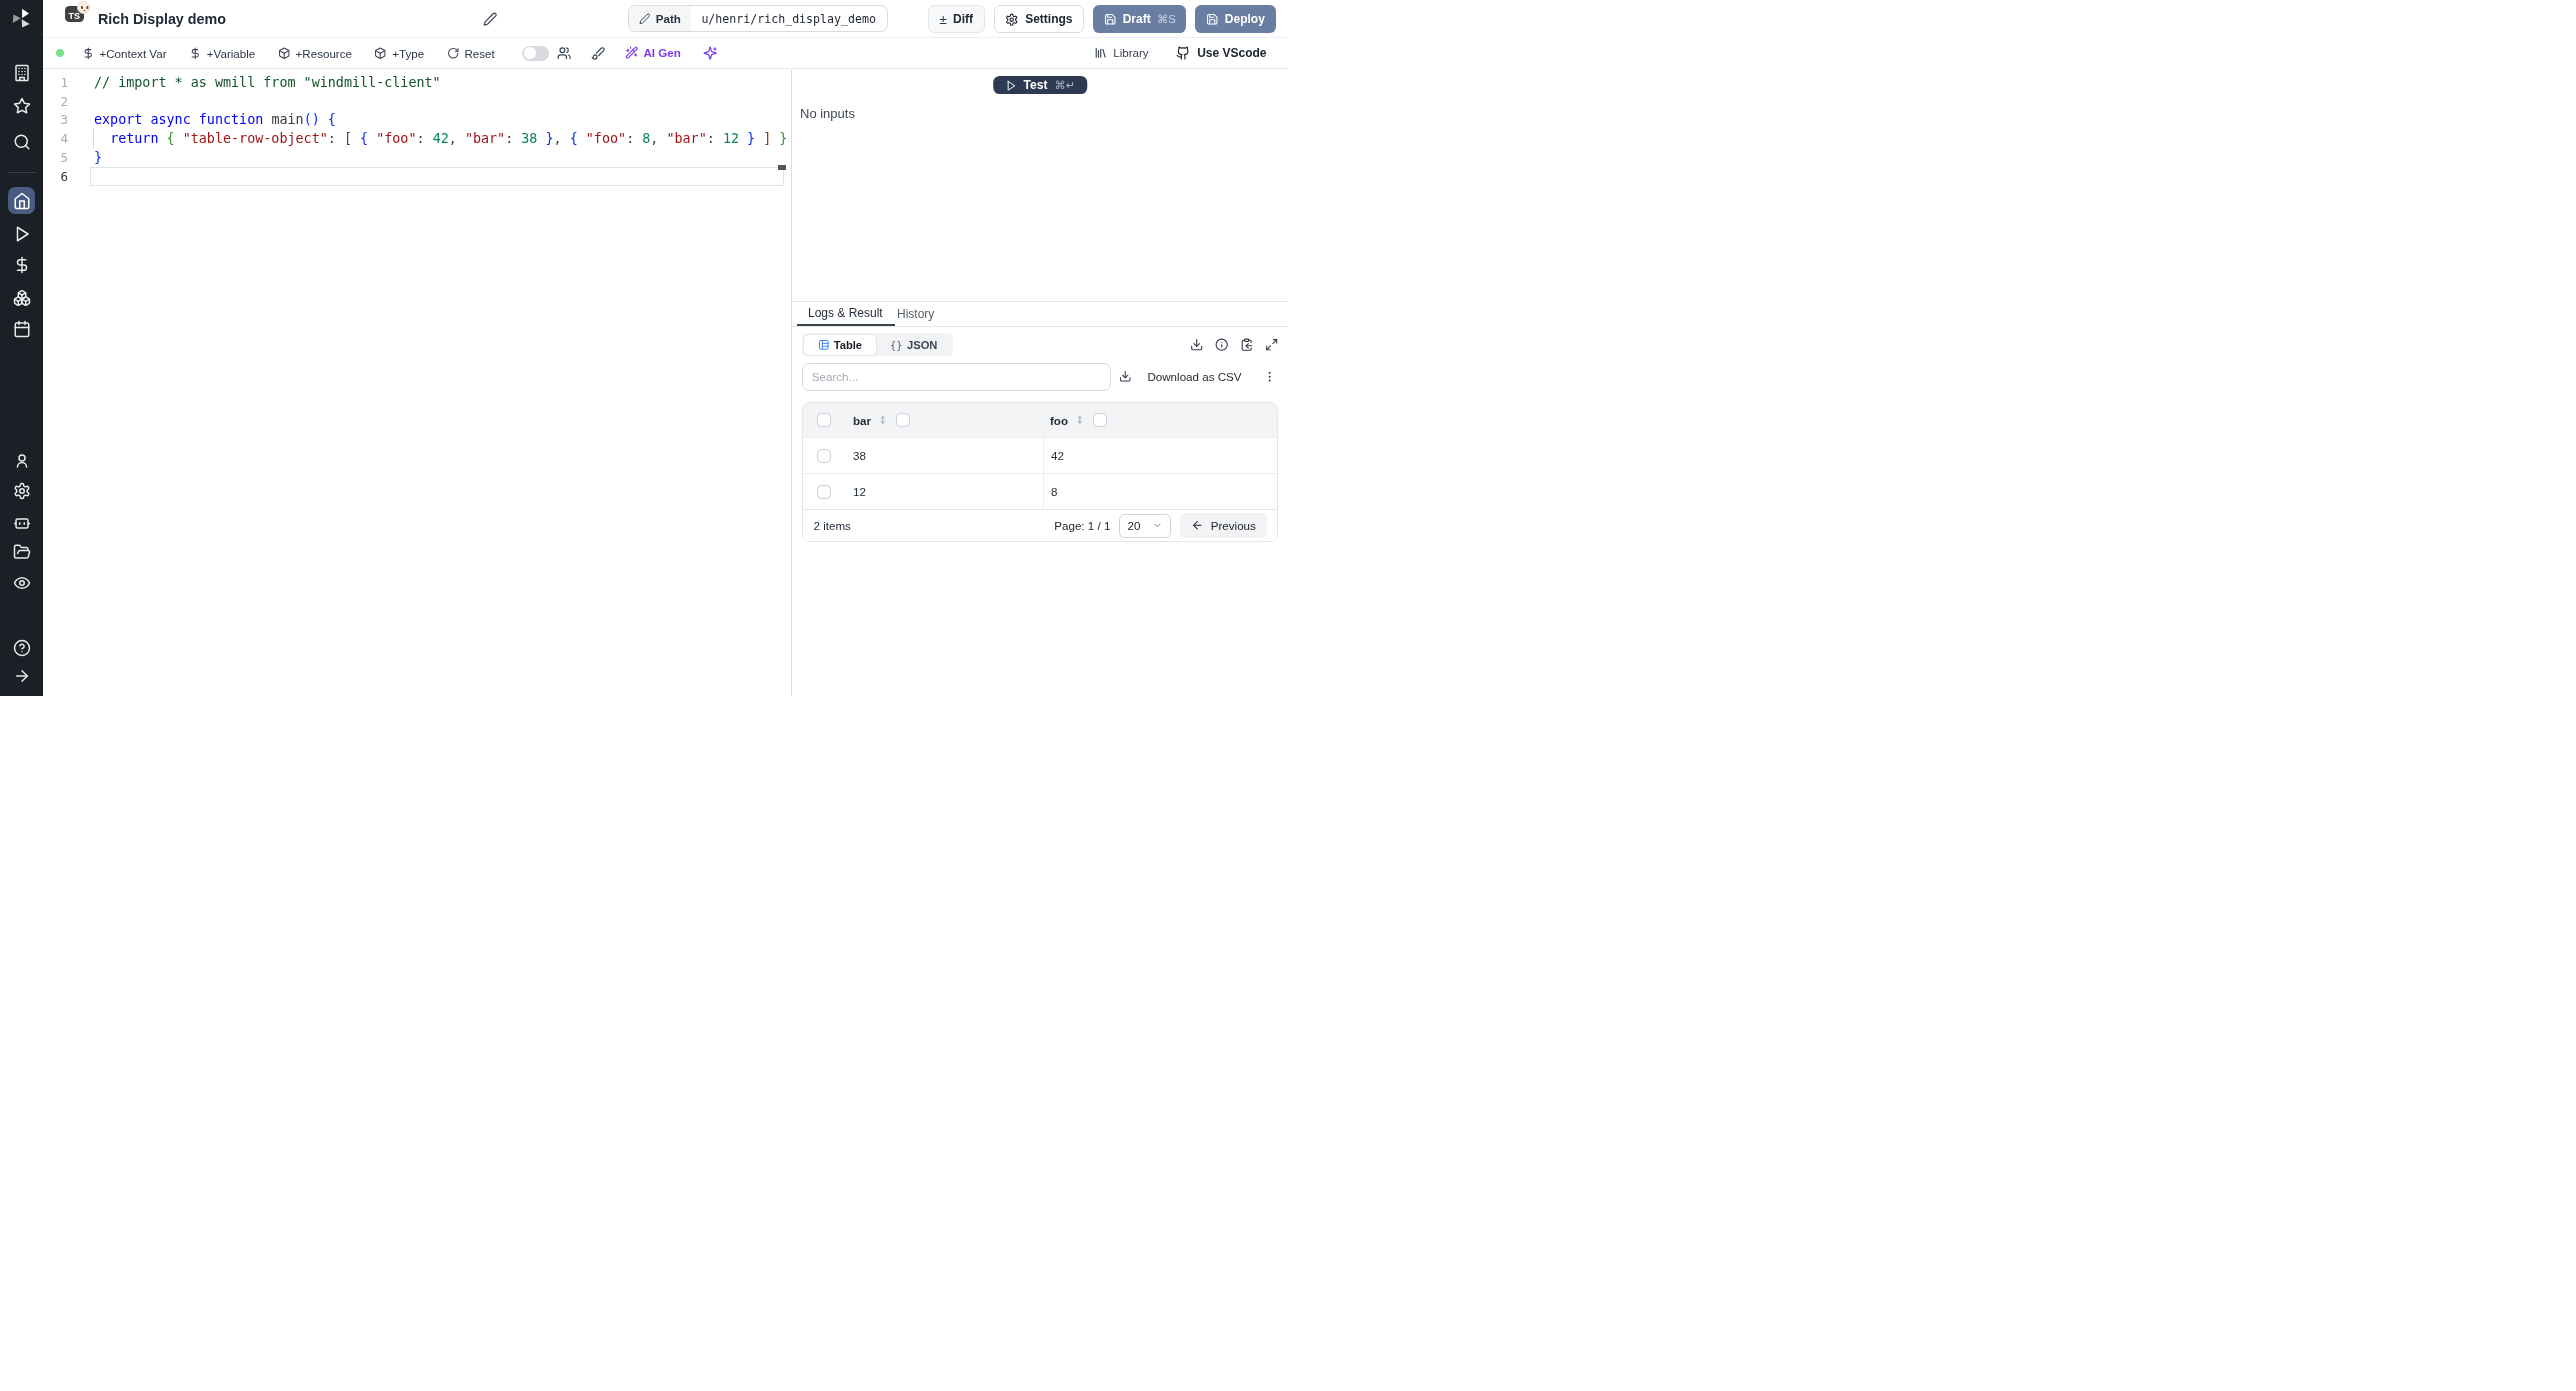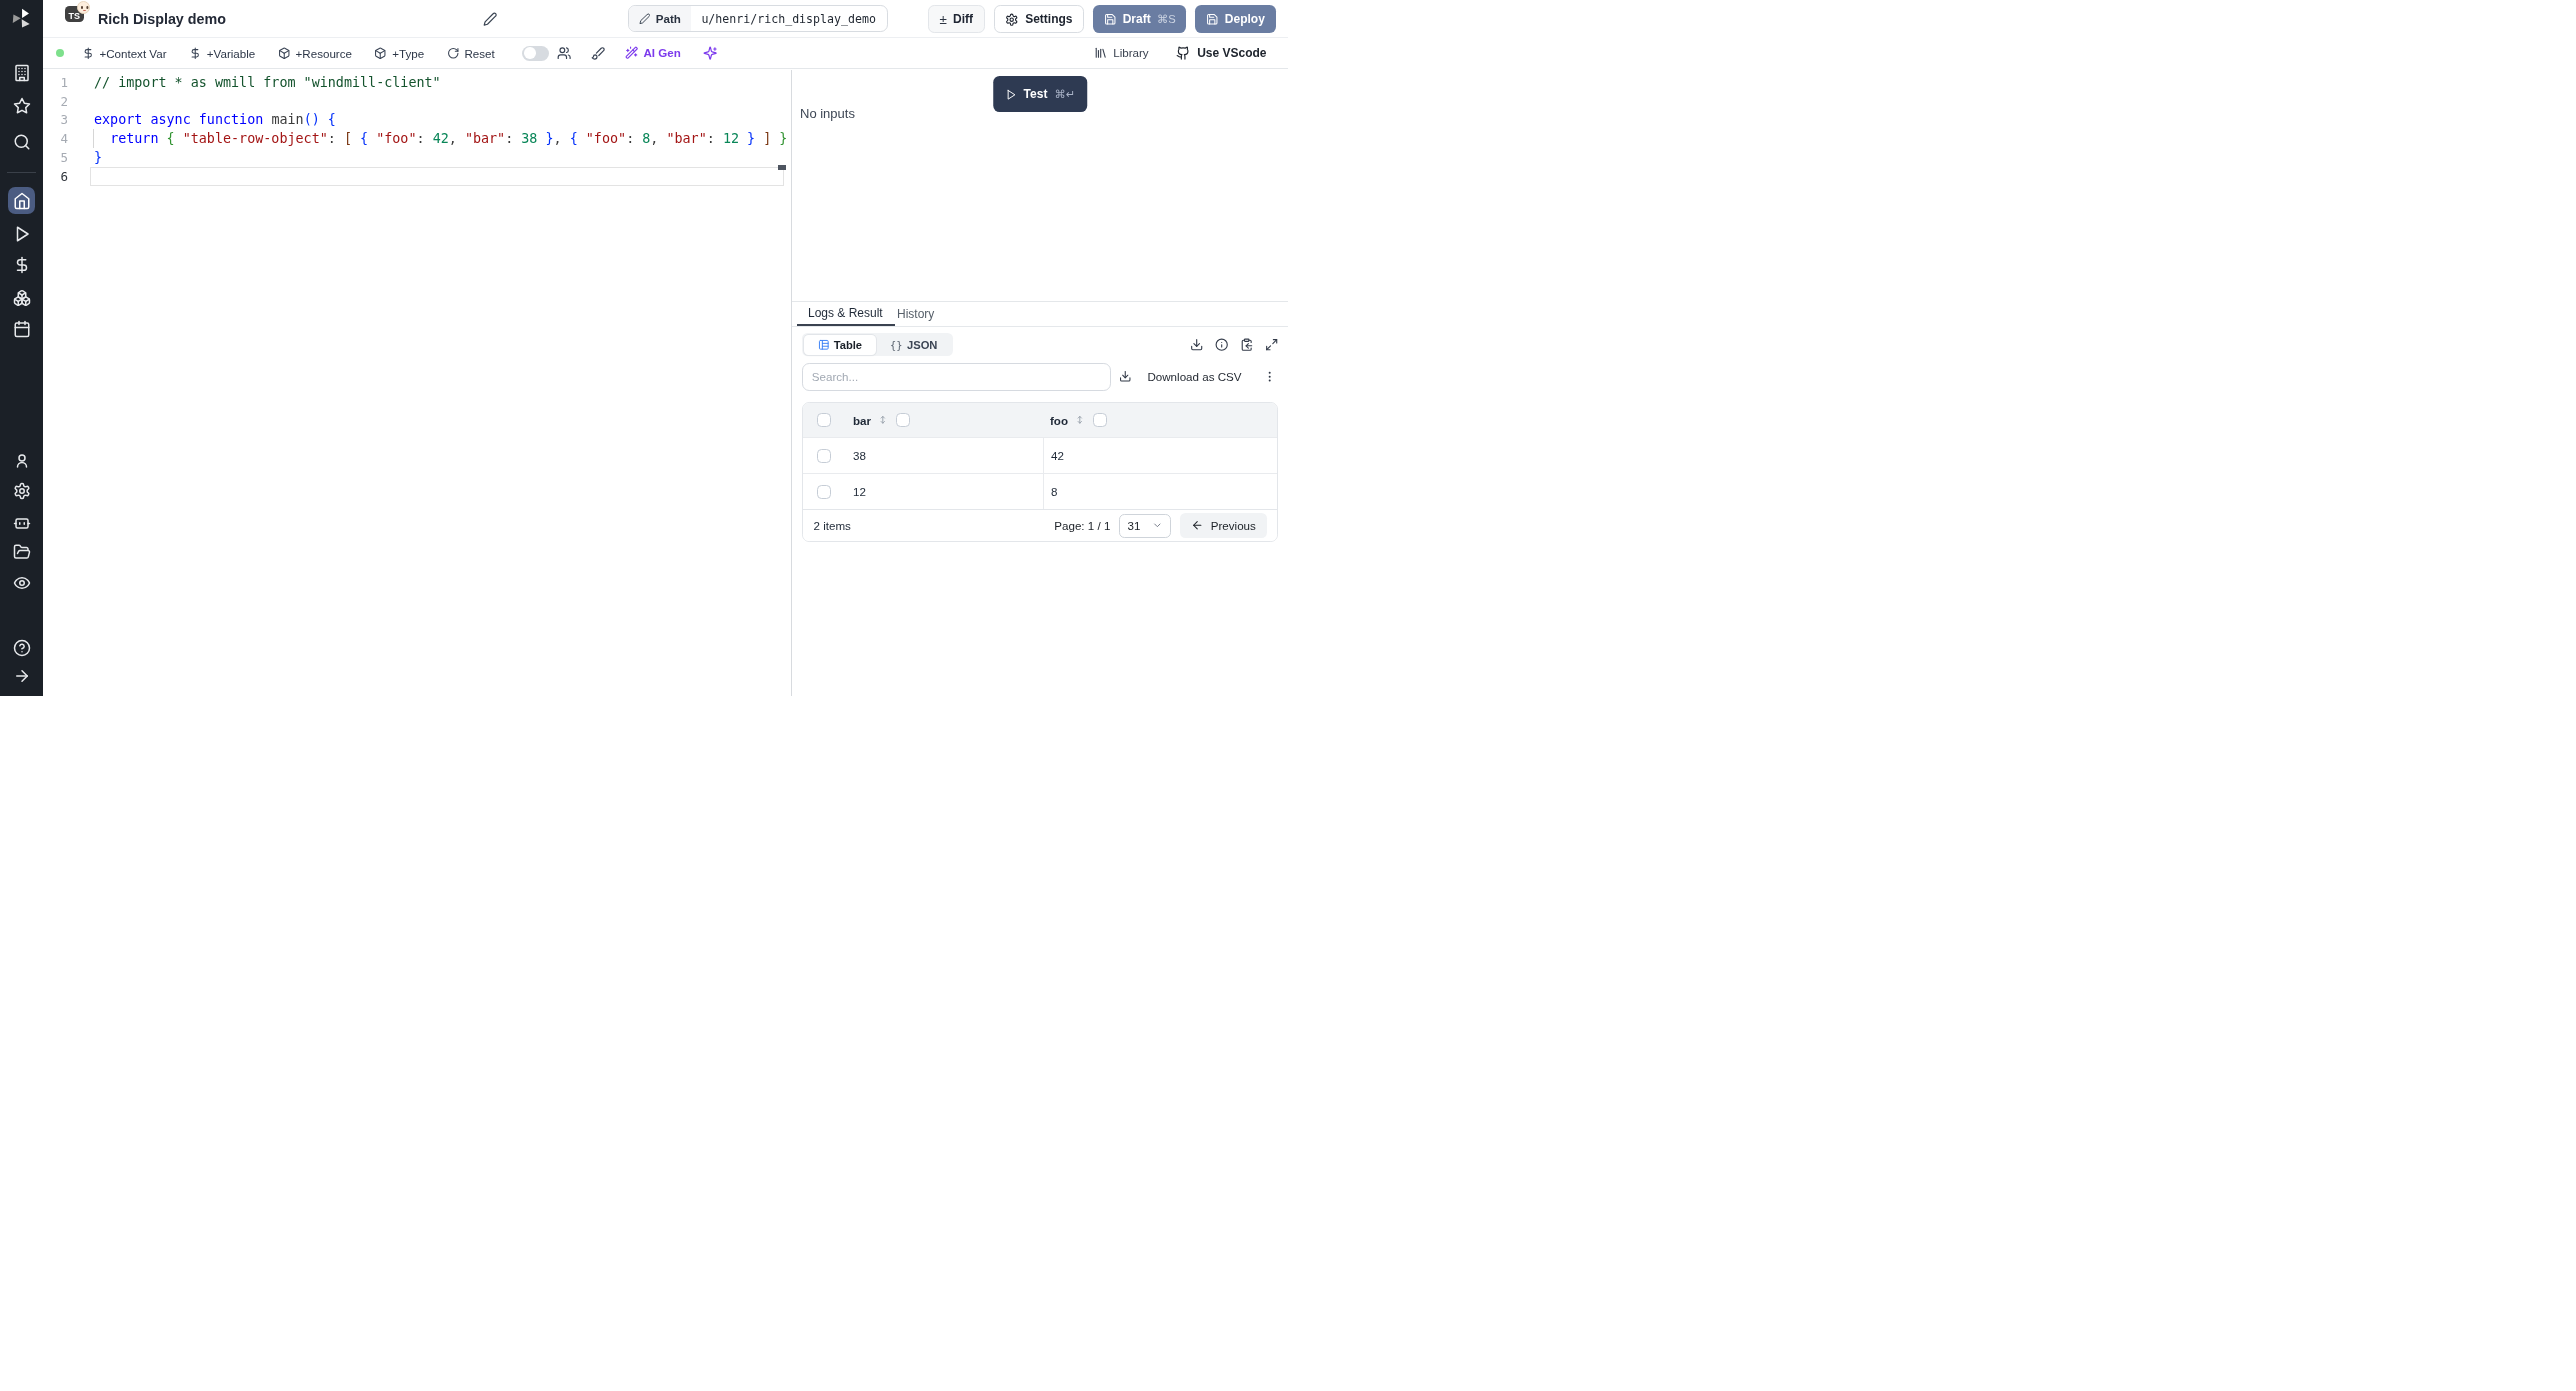--- a/index.html
+++ b/index.html
@@ -58,21 +58,21 @@
   .tok-c { color:#14532d; } .tok-k { color:#0000ff; } .tok-s { color:#a31515; }
   .tok-n { color:#098658; } .tok-b1 { color:#0431fa; } .tok-b2 { color:#319331; }
   .tok-b3 { color:#7b3814; } .tok-p { color:#3b3b3b; }
   .indent-guide { position:absolute; left:50px; top:59px; width:0.9px; height:19px; background:#d6d6d6; }
   .current-line { position:absolute; left:47px; right:7.2px; top:97px; height:19px; border:0.9px solid #e3e3e3; }
   .scroll-mark { position:absolute; right:5.4px; top:95px; width:8px; height:4.5px; background:#4e5560; }
 
   
   .panel { position:absolute; left:791px; top:70px; width:497px; height:626px; background:#fff; border-left:0.9px solid #d8dbdf; display:flex; flex-direction:column; }
   .panel-top { height:231px; position:relative; }
-  .test-btn { position:absolute; left:50%; transform:translateX(-50%); top:6.3px; height:36px; background:#2e3a52; color:#fff; border-radius:6.3px; display:flex; align-items:center; gap:7.2px; padding:0 11.6px; font-size:12px; font-weight:bold; }
+  .test-btn { position:absolute; left:50%; transform:translateX(-50%); top:6.3px; height:18px; background:#2e3a52; color:#fff; border-radius:6.3px; display:flex; align-items:center; gap:7.2px; padding:0 11.6px; font-size:12px; font-weight:bold; }
   .test-btn .kbd { color:#a9b3c7; font-weight:400; font-size:11.2px; }
   .no-inputs { position:absolute; left:8px; top:36px; font-size:13px; color:#3d4654; }
   .panel-bottom { flex:1; border-top:0.9px solid #e4e7ea; }
   .tabs { height:25px; border-bottom:0.9px solid #e5e8eb; display:flex; padding-left:14.3px; }
   .tab { font-size:12px; color:#57606a; display:flex; align-items:center; padding:0 1.8px; }
   .tab.active { color:#1f2937; font-weight:500; border-bottom:2.2px solid #3a4250; padding:0 12.5px 0 1.8px; margin-left:-9px; padding-left:10.7px; }
   .results { padding:6.3px 9.8px 0 9.8px; }
   .row-seg { display:flex; align-items:center; height:23px; margin-bottom:6.3px; }
   .segmented { display:flex; background:#f1f3f5; border-radius:5.4px; padding:1.8px; height:23px; }
   .seg { display:flex; align-items:center; gap:4.5px; padding:0 14px; border-radius:4.5px; font-size:11.2px; font-weight:600; color:#3c4554; }
@@ -514,21 +514,21 @@
               </div>
               <div class="t-cell">12</div>
               <div class="t-cell">8</div>
             </div>
           </div>
         <div class="t-foot">
           <span class="items-count">2 items</span>
           <div class="foot-right">
             <span class="page-label">Page: 1 / 1</span>
             <div class="page-select">
-              <span>31</span>
+              <span>20</span>
               <svg class="ic" viewBox="0 0 24 24" width="10.7" height="10.7" fill="none" stroke="currentColor" stroke-width="2" stroke-linecap="round" stroke-linejoin="round">
                   <polyline points="6 9 12 15 18 9"></polyline>
                 </svg>
             </div>
             <div class="prev-btn">
               <svg class="ic" viewBox="0 0 24 24" width="12.5" height="12.5" fill="none" stroke="currentColor" stroke-width="2" stroke-linecap="round" stroke-linejoin="round">
                   <path d="M19 12H5"></path>
                   <polyline points="12 19 5 12 12 5"></polyline>
                 </svg>
               <span>Previous</span>

